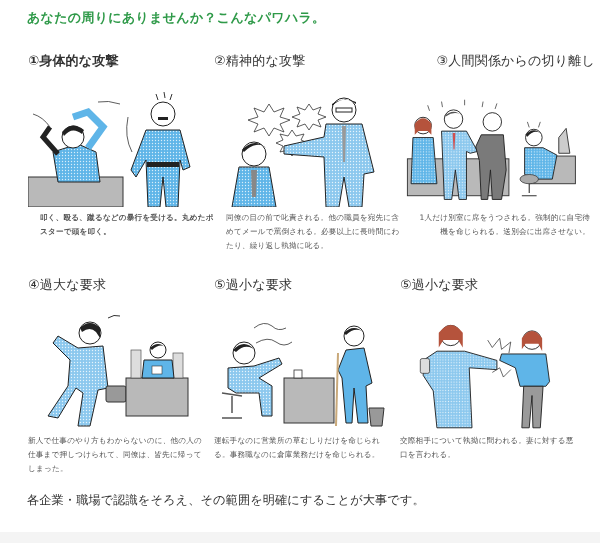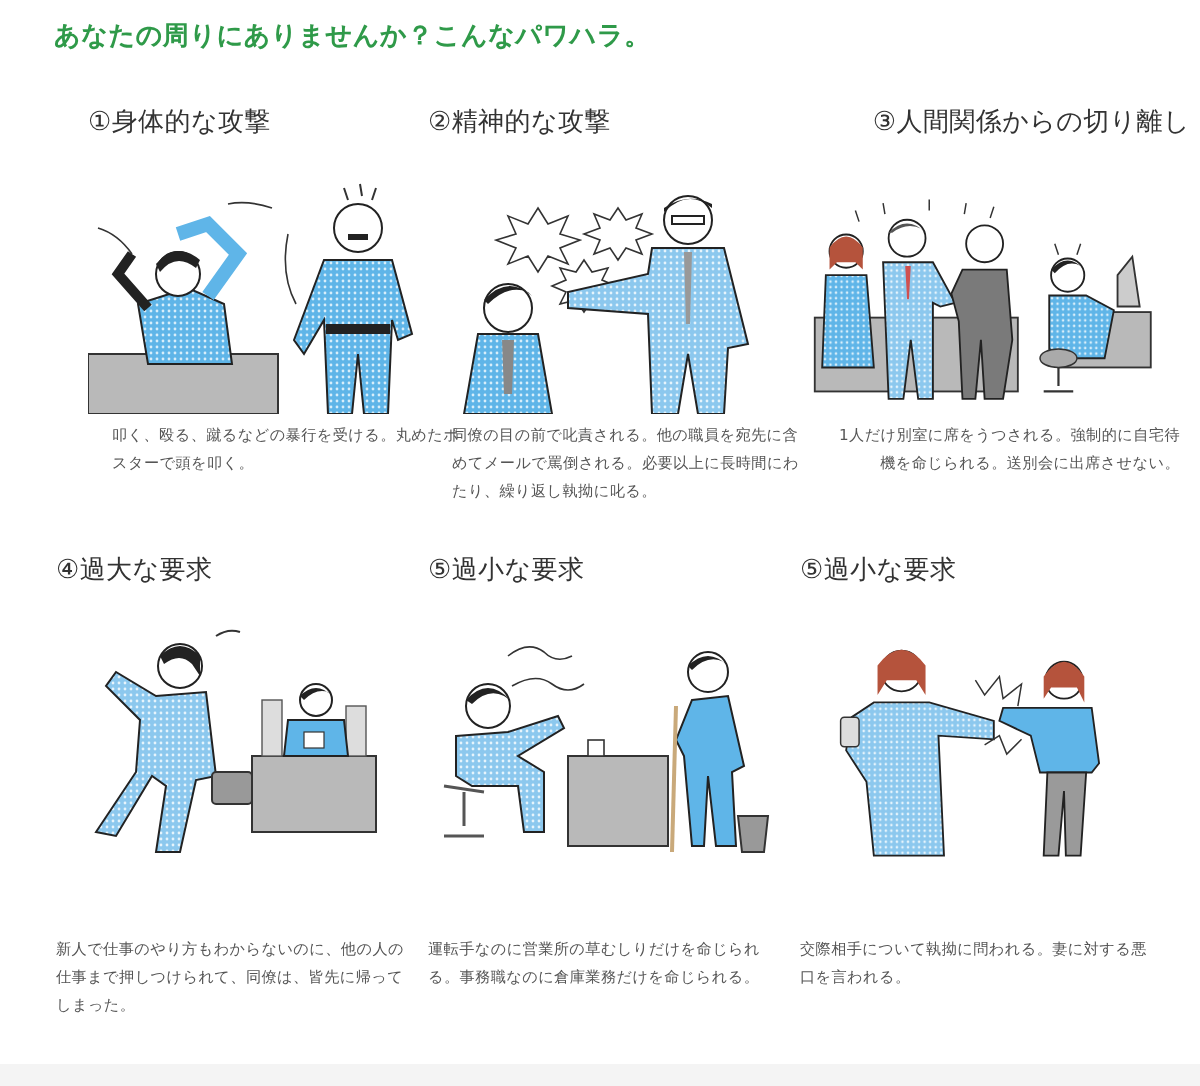--- a/index.html
+++ b/index.html
@@ -15,31 +15,31 @@
   .card { position: absolute; width: 180px; }
   .card .heading {
     font-size: 13px; color: #333333; white-space: nowrap; letter-spacing: 0.2px;
   }
   .card .illus { position: absolute; left: 0; width: 180px; height: 120px; }
   .card .desc {
     position: absolute; left: 0; width: 178px;
     font-size: 7.6px; line-height: 14px; color: #555555; letter-spacing: 0.2px;
   }
 
-  #card-1 { left: 44px;  top: 52px; }
+  #card-1 { left: 28px;  top: 52px; font-weight: bold; }
   #card-2 { left: 214px; top: 52px; }
   #card-3 { left: 400px; top: 52px; width: 195px; text-align: right; }
   #card-4 { left: 28px;  top: 276px; }
   #card-5 { left: 214px; top: 276px; }
   #card-6 { left: 400px; top: 276px; width: 195px; }
 
   .row1 .illus { top: 30px; height: 125px; }
   .row1 .desc  { top: 159px; margin-left: 12px; }
   .row2 .illus { top: 22px; height: 135px; }
-  .row2 .desc  { top: 158px; margin-top: 34px; }
+  .row2 .desc  { top: 158px; }
 
   .footer {
     position: absolute; left: 27px; top: 492px; width: 570px;
     font-size: 12.2px; line-height: 17px; color: #333333; letter-spacing: 0.1px;
   }
   .bottom-band {
     position: absolute; left: 0; top: 532px; width: 600px; height: 11px; background: #f4f4f4;
   }
 </style>
 </head>
@@ -191,15 +191,16 @@
 
     <circle cx="143" cy="40" r="10" fill="#fff" stroke="#222" stroke-width="1"></circle>
     <path d="M132 38 Q143 22 154 38 L154 52 L150 44 L136 44 L132 50 Z" fill="#b5533c"></path>
     <path d="M130 55 L158 55 L162 85 L158 90 L130 90 L125 70 L108 62 L110 55 Z" fill="#5fb5e8" stroke="#222" stroke-width="1"></path>
     <path d="M134 90 L155 90 L152 135 L144 135 L143 100 L140 135 L132 135 Z" fill="#9a9a9a" stroke="#222" stroke-width="1"></path>
   </svg>
   <p class="desc">交際相手について執拗に問われる。妻に対する悪口を言われる。</p>
 </section>
 
 <div class="footer">
+  <div>各企業・職場で認識をそろえ、その範囲を明確にすることが大事です。</div>
 </div>
 
 <div class="bottom-band"></div>
 
 </body></html>

